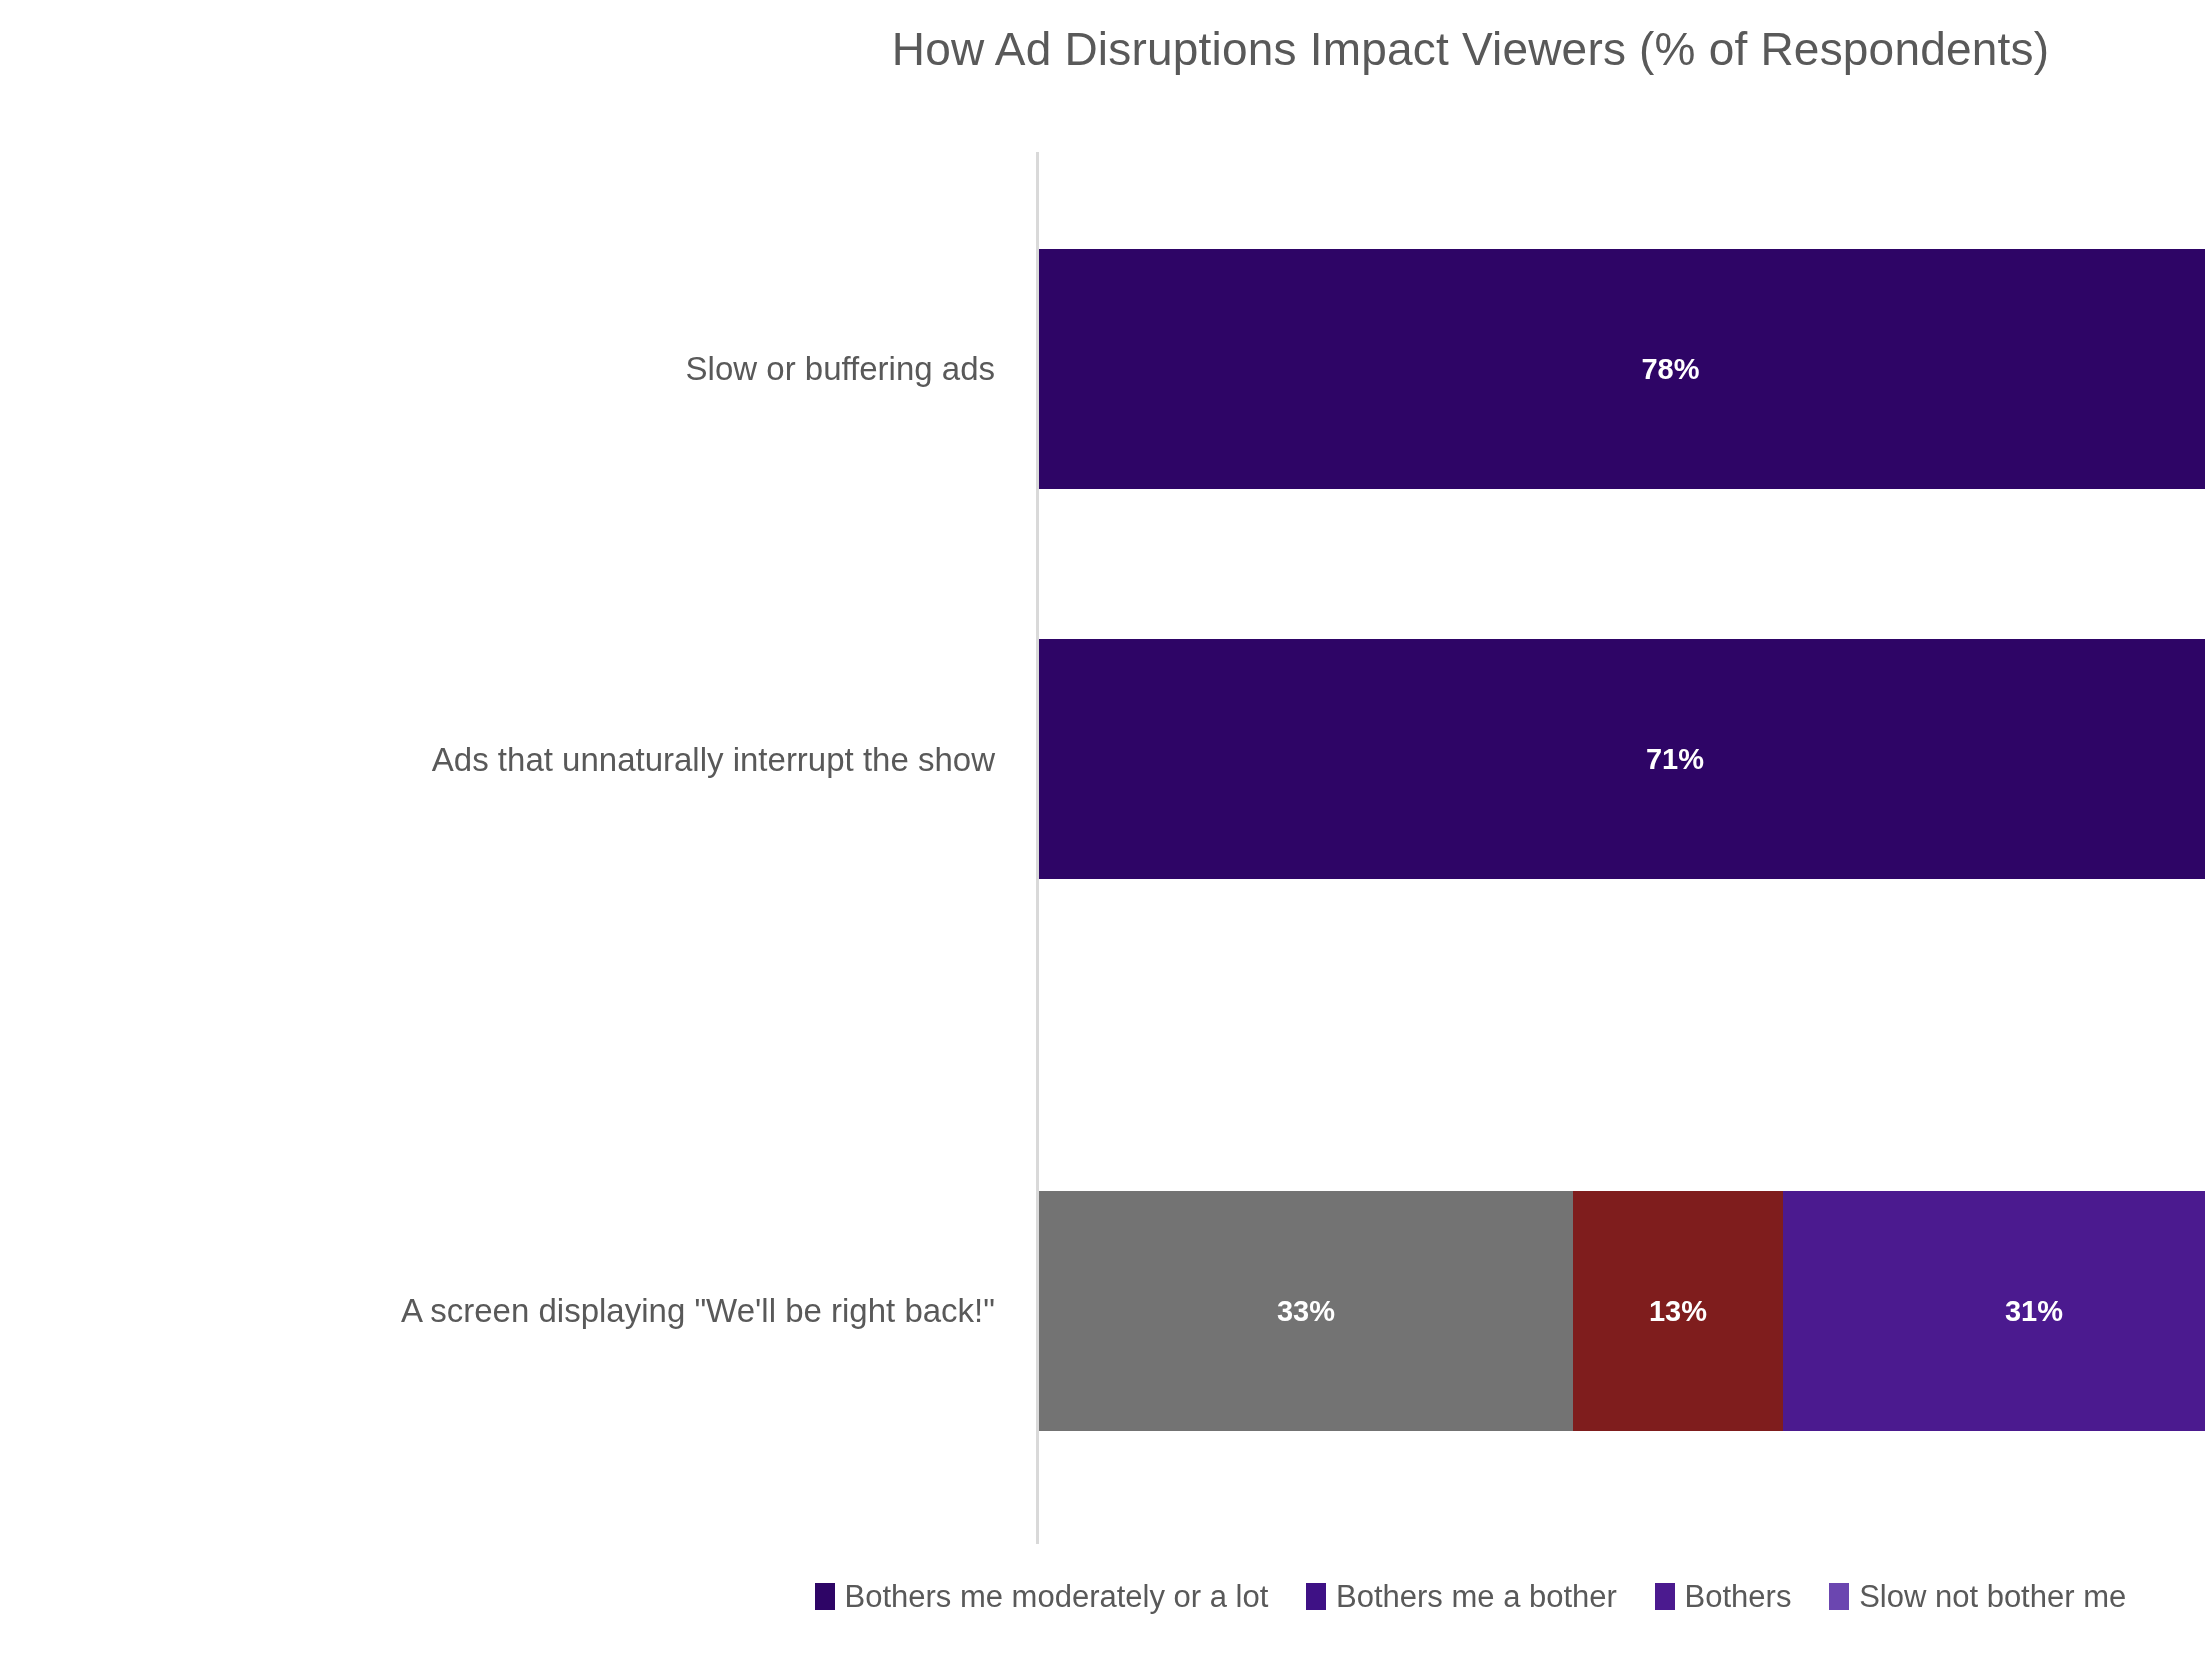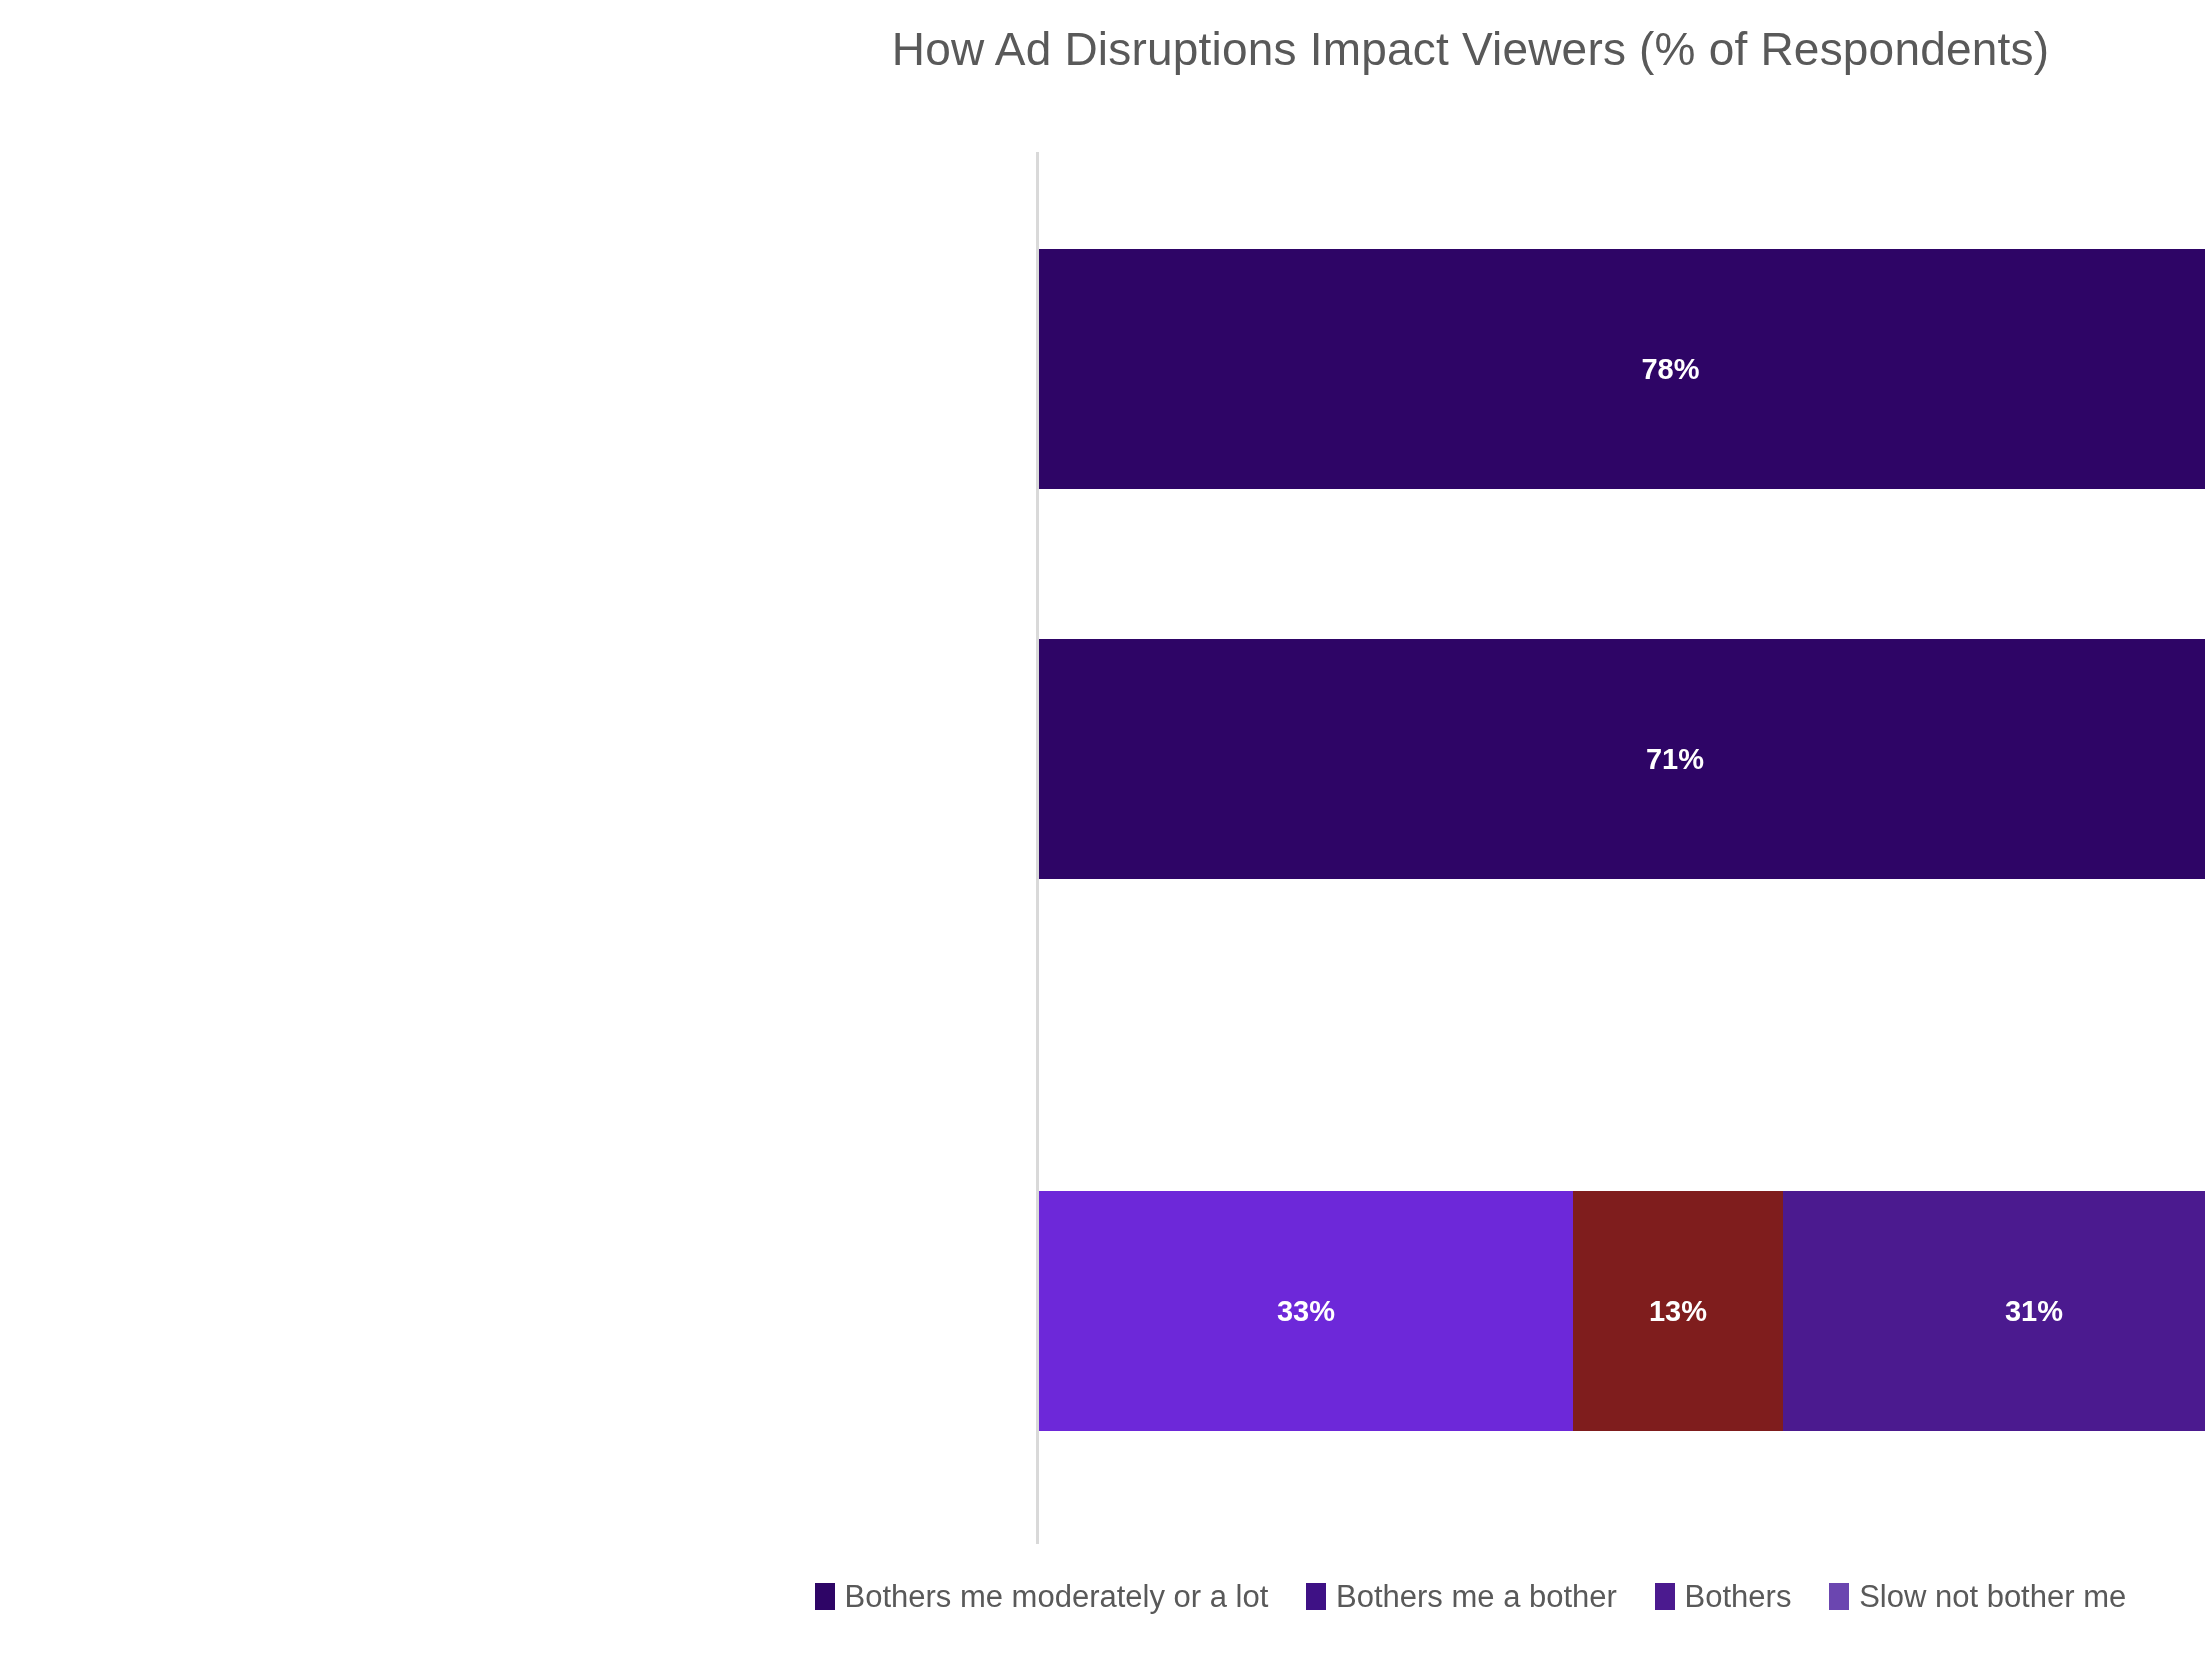--- a/index.html
+++ b/index.html
@@ -133,35 +133,40 @@
 </style>
 </head>
 <body>
 
 <div class="chart-root">
 
   <div class="chart-title">How Ad Disruptions Impact Viewers (% of Respondents)</div>
 
   <div class="y-axis-line"></div>
 
+  <div class="cat-labels">
+      <div class="cat-label" style="top: 217px;">Slow or buffering ads</div>
+      <div class="cat-label" style="top: 608px;">Ads that unnaturally interrupt the show</div>
+      <div class="cat-label" style="top: 1159px;">A screen displaying "We'll be right back!"</div>
+    </div>
 
   <div class="plot-area">
       <div class="bar-row" style="top: 97px;">
         <div class="bar-seg" title="Bothers me moderately or a lot: 78%" style="width: 1263px; background: rgb(46, 5, 102);">
           <span class="seg-label">78%</span>
         </div>
       </div>
       <div class="bar-row" style="top: 487px;">
         <div class="bar-seg" title="Bothers me moderately or a lot: 71%" style="width: 1272px; background: rgb(46, 5, 102);">
           <span class="seg-label">71%</span>
         </div>
         <div class="bar-seg" title="Bothers me a little: 13%" style="width: 210px; background: rgb(62, 17, 133);"></div>
       </div>
       <div class="bar-row" style="top: 1039px;">
-        <div class="bar-seg" title="Bothers me moderately or a lot: 33%" style="width: 534px; background: #6d28d9;">
+        <div class="bar-seg" title="Bothers me moderately or a lot: 33%" style="width: 534px; background: #737373;">
           <span class="seg-label">33%</span>
         </div>
         <div class="bar-seg" title="Bothers me a little: 13%" style="width: 210px; background: #7f1d1d;">
           <span class="seg-label">13%</span>
         </div>
         <div class="bar-seg" title="Neutral: 31%" style="width: 502px; background: rgb(75, 26, 143);">
           <span class="seg-label">31%</span>
         </div>
       </div>
     </div>

